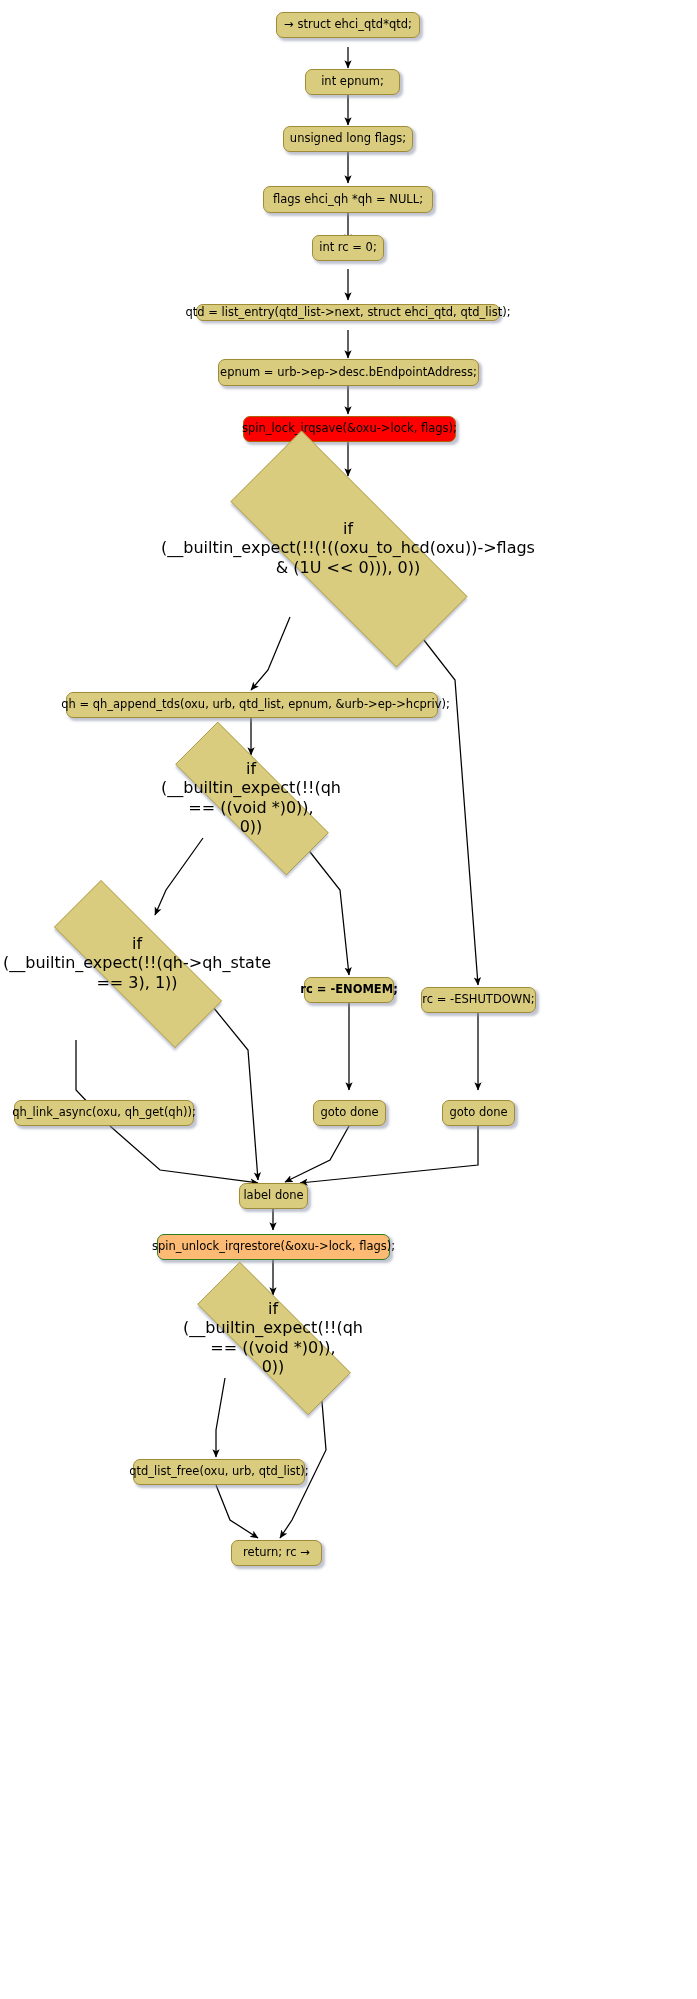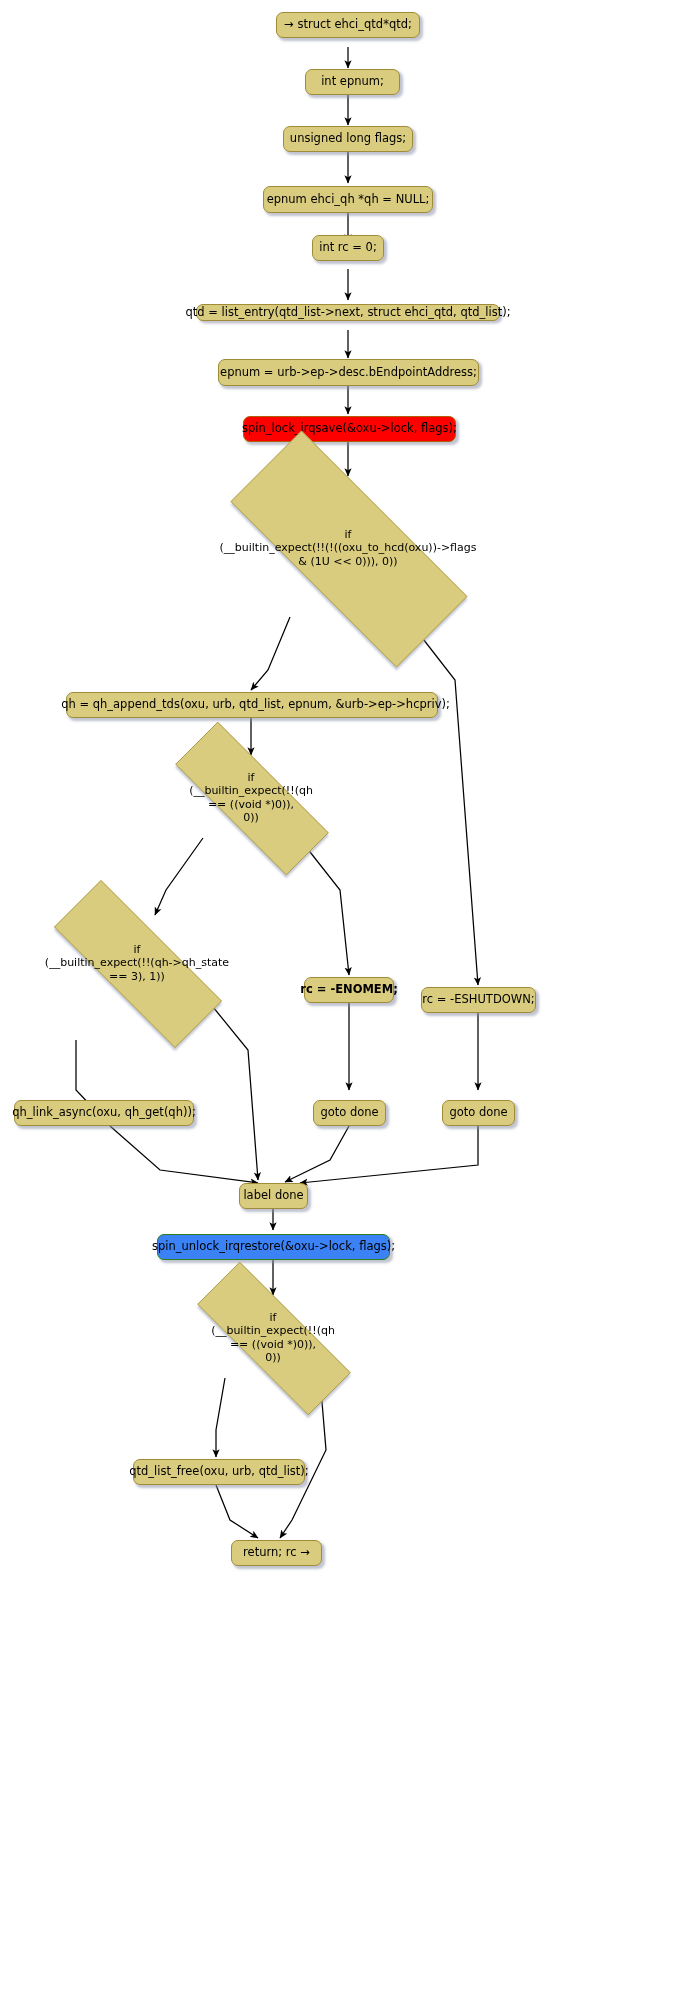--- a/index.html
+++ b/index.html
@@ -46,21 +46,21 @@
     padding: 0 7px;
     box-shadow: 2.5px 2.5px 2.5px rgba(140,145,170,0.55);
     z-index: 3;
   }
   .proc.hot {
     background: #FF0000;
     border: 1px solid #B06000;
     color: #000000;
   }
   .proc.cool {
-    background: #3b82f6;
+    background: #fdba74;
     border: 1px solid #2F7F1F;
     color: #000000;
   }
   
   .decision {
     z-index: 3;
   }
   .decision .dshape {
     position: absolute;
     left: 0;
@@ -69,21 +69,21 @@
     height: 100%;
     background: #DACC7E;
     transform: rotate(45deg) scale(0.7071);
     transform-origin: center center;
     border: 1px solid #A08C36;
     box-shadow: 3px 3px 3px rgba(140,150,180,0.5);
   }
   .decision .dtext {
     position: relative;
     z-index: 2;
-    font-size: 11px;
+    font-size: 16px;
     line-height: 1.2;
     text-align: center;
     white-space: pre;
     color: #000;
   }
 </style>
 </head>
 <body>
 
 <div id="canvas">
@@ -145,21 +145,21 @@
 
   <div class="node proc" style="left:305px; top:69px; width:95px; height:26px;">
     <span>int epnum;</span>
   </div>
 
   <div class="node proc" style="left:283px; top:126px; width:130px; height:26px;">
     <span>unsigned long flags;</span>
   </div>
 
   <div class="node proc" style="left:263px; top:186px; width:170px; height:27px;">
-    <span>epnum ehci_qh *qh = NULL;</span>
+    <span>flags ehci_qh *qh = NULL;</span>
   </div>
 
   <div class="node proc" style="left:312px; top:235px; width:72px; height:26px;">
     <span>int rc = 0;</span>
   </div>
 
   <div class="node proc" style="left:196px; top:304px; width:304px; height:17px;">
     <span>qtd = list_entry(qtd_list-&gt;next, struct ehci_qtd, qtd_list);</span>
   </div>
 

